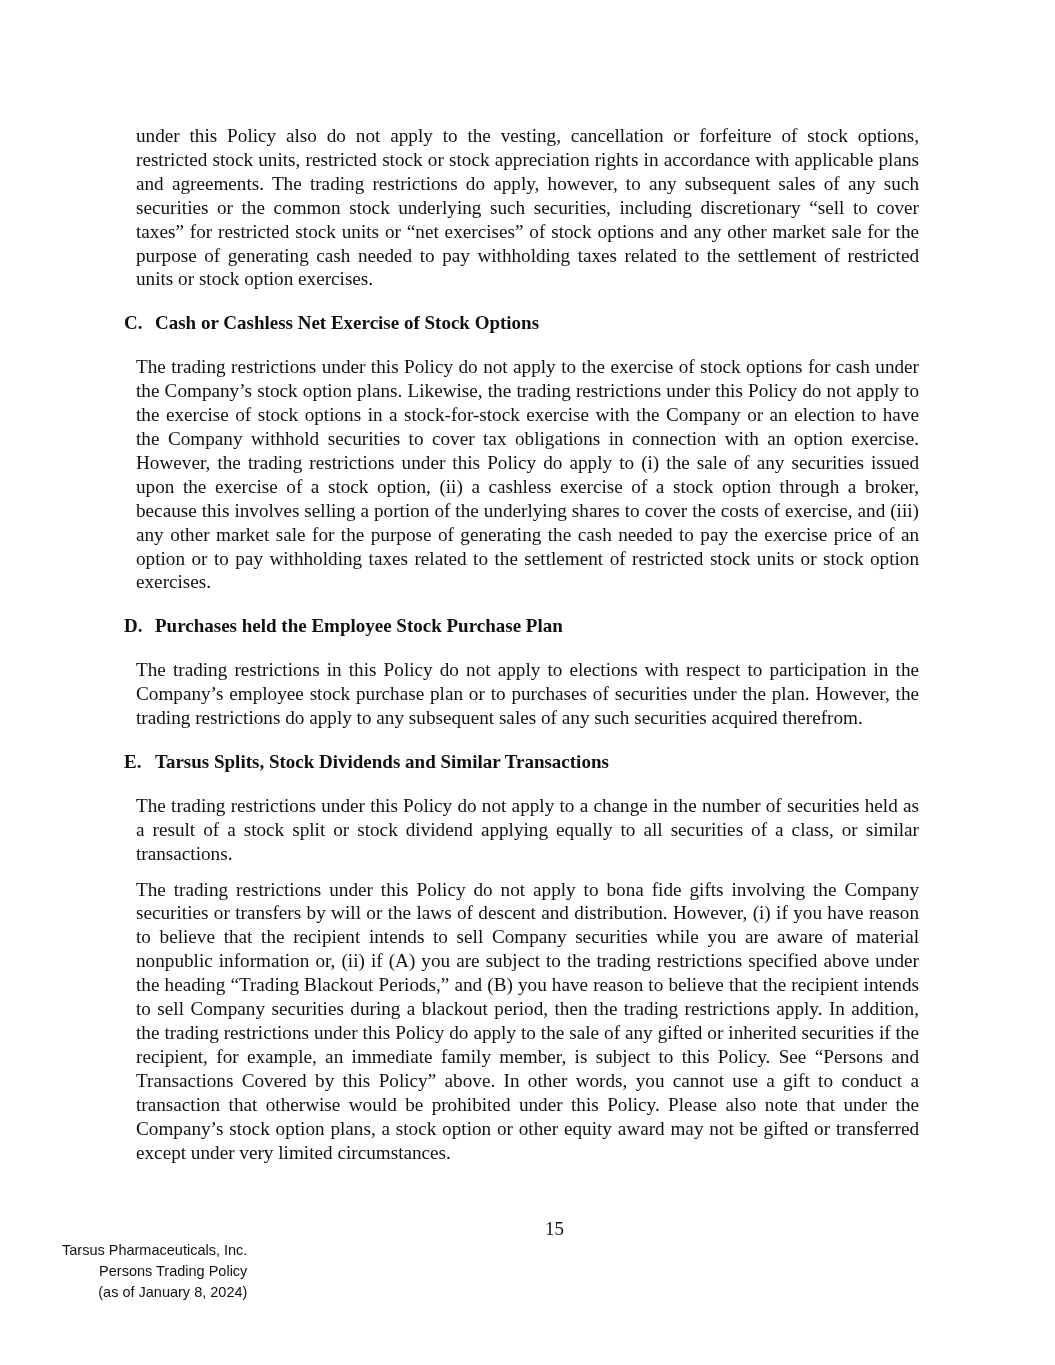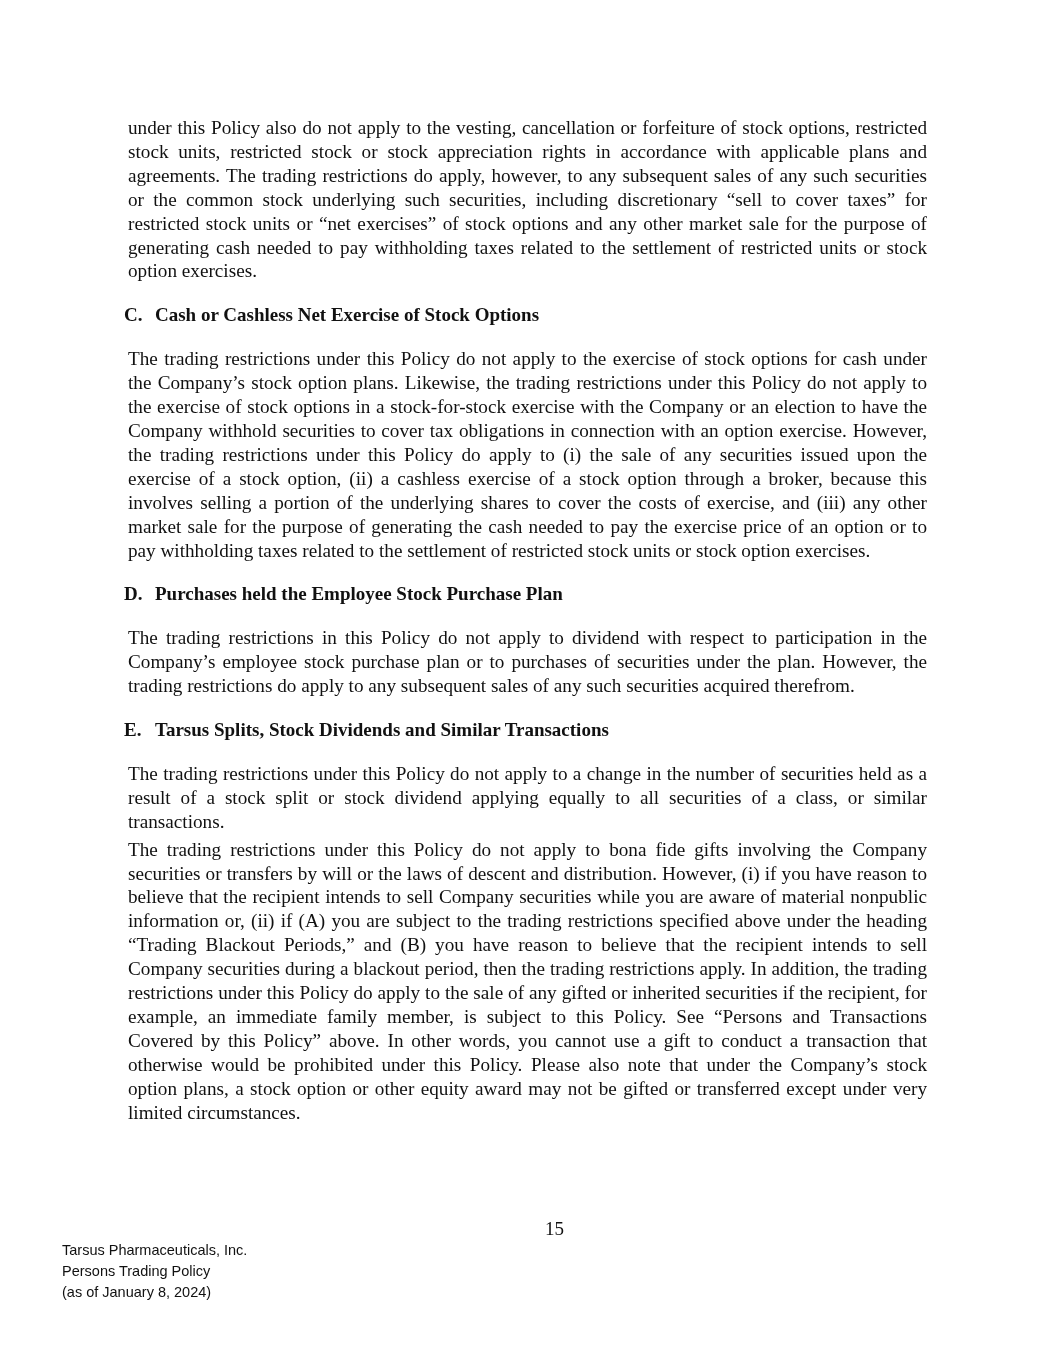--- a/index.html
+++ b/index.html
@@ -17,21 +17,21 @@
     .page {
       position: absolute;
       left: 124px;
       top: 112px;
       width: 807px;
       font-family: "Liberation Serif", "DejaVu Serif", serif;
       font-size: 19.2px;
       line-height: 23.9px;
     }
     .para {
-      margin: 4px;
+      margin: 12px;
       text-align: justify;
       text-align-last: left;
       word-spacing: 0px;
     }
     .heading {
       margin: 20px 0 20px 0;
       font-weight: bold;
       font-size: 19px;
       line-height: 23.9px;
     }
@@ -52,37 +52,37 @@
     }
     .footer {
       position: absolute;
       left: 62px;
       top: 1240px;
       font-family: "Liberation Sans", "DejaVu Sans", sans-serif;
       font-size: 14.5px;
       line-height: 21px;
       color: #111111;
     }
-    .footer div { white-space: nowrap; }
+    .footer div { white-space: nowrap; text-align: right; }
   </style>
 </head>
 <body>
 
 <div class="page">
   <p class="para">under this Policy also do not apply to the vesting, cancellation or forfeiture of stock options, restricted stock units, restricted stock or stock appreciation rights in accordance with applicable plans and agreements.  The trading restrictions do apply, however, to any subsequent sales of any such securities or the common stock underlying such securities, including discretionary “sell to cover taxes” for restricted stock units or “net exercises” of stock options and any other market sale for the purpose of generating cash needed to pay withholding taxes related to the settlement of restricted units or stock option exercises.</p>
 
   <h2 class="heading">
     <span class="letter">C.</span><span>Cash or Cashless Net Exercise of Stock Options</span>
   </h2>
   <p class="para">The trading restrictions under this Policy do not apply to the exercise of stock options for cash under the Company’s stock option plans. Likewise, the trading restrictions under this Policy do not apply to the exercise of stock options in a stock-for-stock exercise with the Company or an election to have the Company withhold securities to cover tax obligations in connection with an option exercise. However, the trading restrictions under this Policy do apply to (i) the sale of any securities issued upon the exercise of a stock option, (ii) a cashless exercise of a stock option through a broker, because this involves selling a portion of the underlying shares to cover the costs of exercise, and (iii) any other market sale for the purpose of generating the cash needed to pay the exercise price of an option or to pay withholding taxes related to the settlement of restricted stock units or stock option exercises.</p>
 
   <h2 class="heading">
     <span class="letter">D.</span><span>Purchases held the Employee Stock Purchase Plan</span>
   </h2>
-  <p class="para">The trading restrictions in this Policy do not apply to dividend with respect to participation in the Company’s employee stock purchase plan or to purchases of securities under the plan. However, the trading restrictions do apply to any subsequent sales of any such securities acquired therefrom.</p>
+  <p class="para">The trading restrictions in this Policy do not apply to elections with respect to participation in the Company’s employee stock purchase plan or to purchases of securities under the plan. However, the trading restrictions do apply to any subsequent sales of any such securities acquired therefrom.</p>
 
   <h2 class="heading">
     <span class="letter">E.</span><span>Tarsus Splits, Stock Dividends and Similar Transactions</span>
   </h2>
   <p class="para">The trading restrictions under this Policy do not apply to a change in the number of securities held as a result of a stock split or stock dividend applying equally to all securities of a class, or similar transactions.</p>
 
   <p class="para">The trading restrictions under this Policy do not apply to bona fide gifts involving the Company securities or transfers by will or the laws of descent and distribution. However, (i) if you have reason to believe that the recipient intends to sell Company securities while you are aware of material nonpublic information or, (ii) if (A) you are subject to the trading restrictions specified above under the heading “Trading Blackout Periods,” and (B) you have reason to believe that the recipient intends to sell Company securities during a blackout period, then the trading restrictions apply. In addition, the trading restrictions under this Policy do apply to the sale of any gifted or inherited securities if the recipient, for example, an immediate family member, is subject to this Policy. See “Persons and Transactions Covered by this Policy” above. In other words, you cannot use a gift to conduct a transaction that otherwise would be prohibited under this Policy. Please also note that under the Company’s stock option plans, a stock option or other equity award may not be gifted or transferred except under very limited circumstances.</p>
 </div>
 
 <div class="page-number">15</div>

